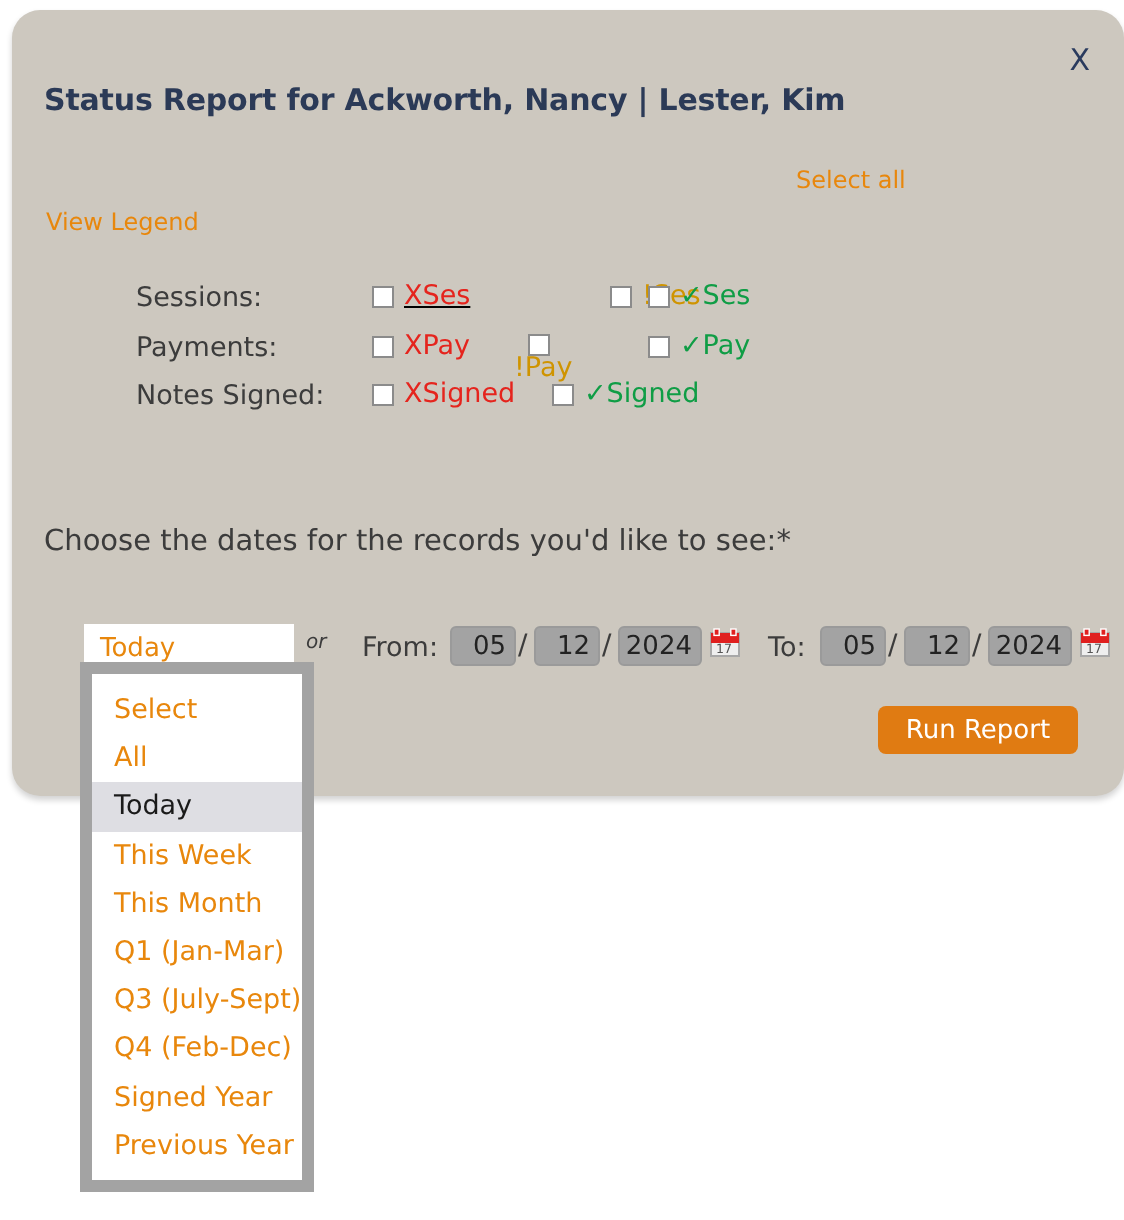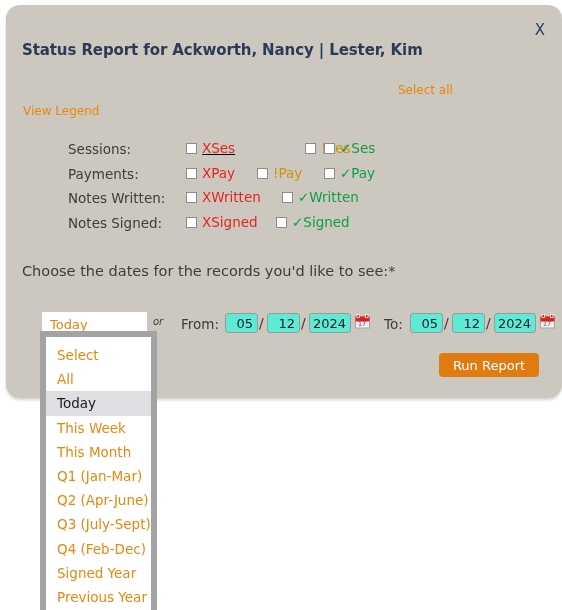--- a/index.html
+++ b/index.html
@@ -173,21 +173,21 @@
     left: 378px;
     top: 311px;
     font-size: 13.5px;
     color: #3c3c3c;
   }
 
   .dbox {
     position: absolute;
     top: 308px;
     height: 20px;
-    background: #5eead4;
+    background: #a3a3a3;
     border: 1px solid #9a9a9a;
     border-radius: 3px;
     box-sizing: border-box;
     font-size: 13px;
     color: #222;
     text-align: right;
     padding: 2px 4px 0 2px;
     font-family: "DejaVu Sans", "Liberation Sans", sans-serif;
   }
   .dslash {
@@ -277,38 +277,27 @@
             <span class="box"></span>
             <span class="lbl c-green">✓Ses</span>
           </label>
         </div>
         <div class="row">
           <div class="row-label">Payments:</div>
           <label class="cbx" style="left: 180px;">
             <span class="box"></span>
             <span class="lbl c-red">XPay</span>
           </label>
-          <label class="cbx" style="left: 251px;">
+          <label class="cbx" style="left: 251px; flex-direction: column;">
             <span class="box"></span>
             <span class="lbl c-amber">!Pay</span>
           </label>
           <label class="cbx" style="left: 318px;">
             <span class="box"></span>
             <span class="lbl c-green">✓Pay</span>
-          </label>
-        </div>
-        <div class="row">
-          <div class="row-label">Notes Written:</div>
-          <label class="cbx" style="left: 180px;">
-            <span class="box"></span>
-            <span class="lbl c-red">XWritten</span>
-          </label>
-          <label class="cbx" style="left: 276px;">
-            <span class="box"></span>
-            <span class="lbl c-green">✓Written</span>
           </label>
         </div>
         <div class="row">
           <div class="row-label">Notes Signed:</div>
           <label class="cbx" style="left: 180px;">
             <span class="box"></span>
             <span class="lbl c-red">XSigned</span>
           </label>
           <label class="cbx" style="left: 270px;">
             <span class="box"></span>
@@ -365,20 +354,19 @@
 
   <div class="modal-shadow"></div>
 
   <div class="dd-list" id="dd-list">
       <div class="dd-item">Select</div>
       <div class="dd-item">All</div>
       <div class="dd-item selected">Today</div>
       <div class="dd-item">This Week</div>
       <div class="dd-item">This Month</div>
       <div class="dd-item">Q1 (Jan-Mar)</div>
-      <div class="dd-item">Q2 (Apr-June)</div>
       <div class="dd-item">Q3 (July-Sept)</div>
       <div class="dd-item">Q4 (Feb-Dec)</div>
       <div class="dd-item">Signed Year</div>
       <div class="dd-item">Previous Year</div>
     </div>
 
 </div>
 
 </body></html>

